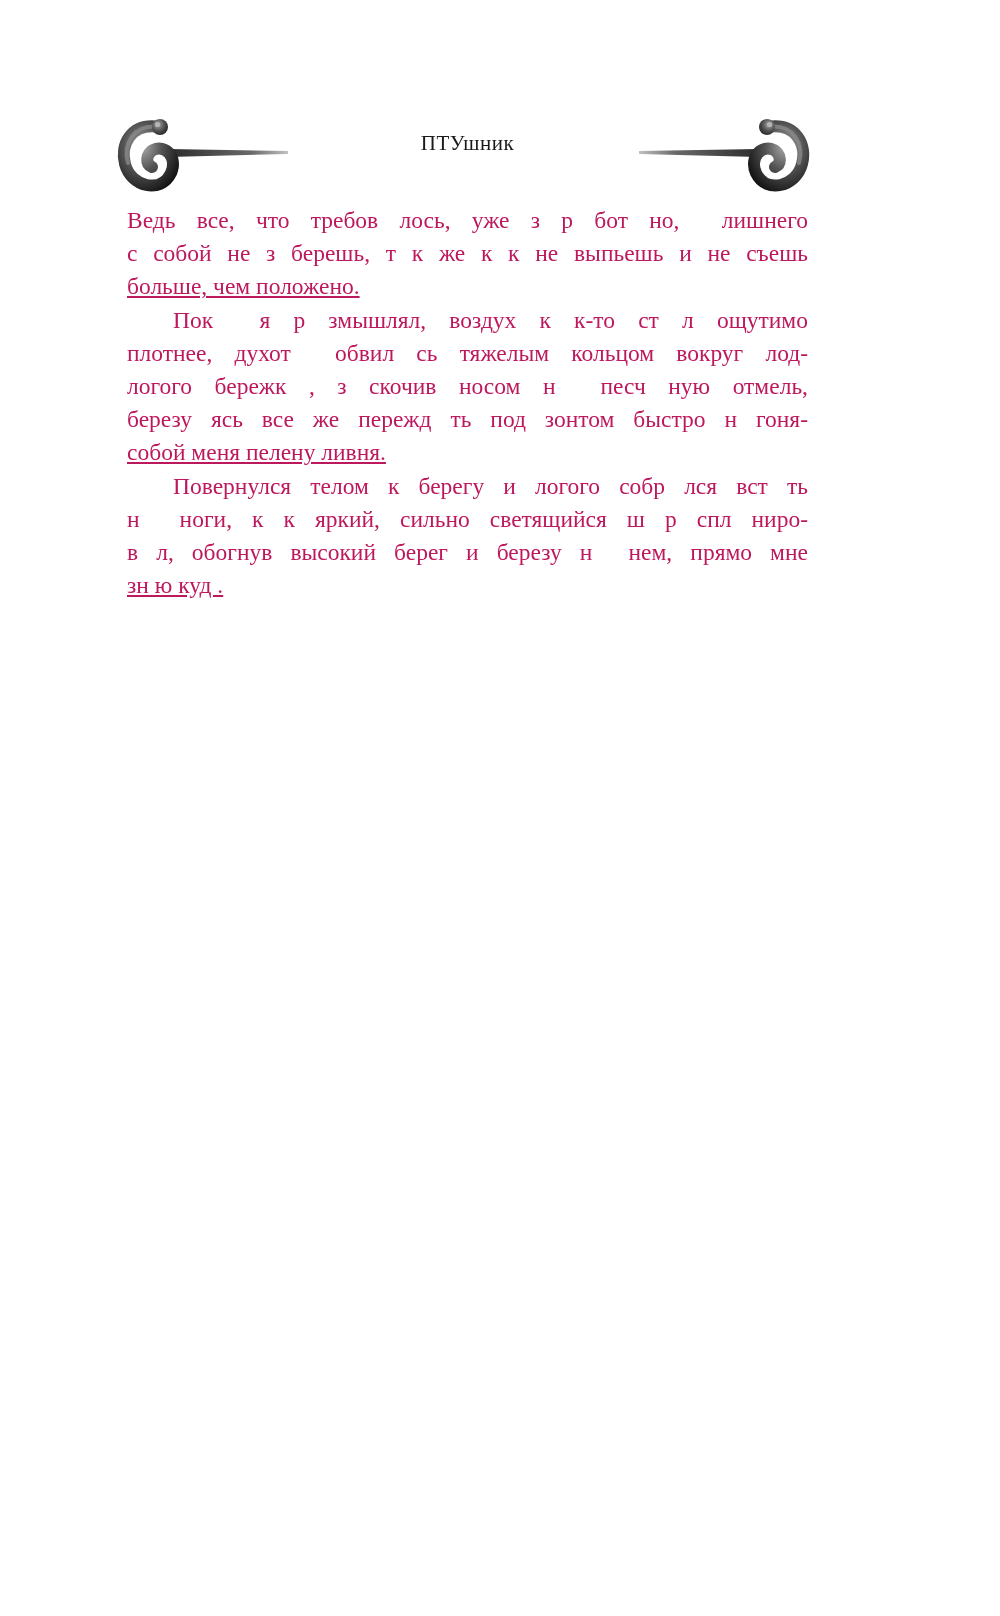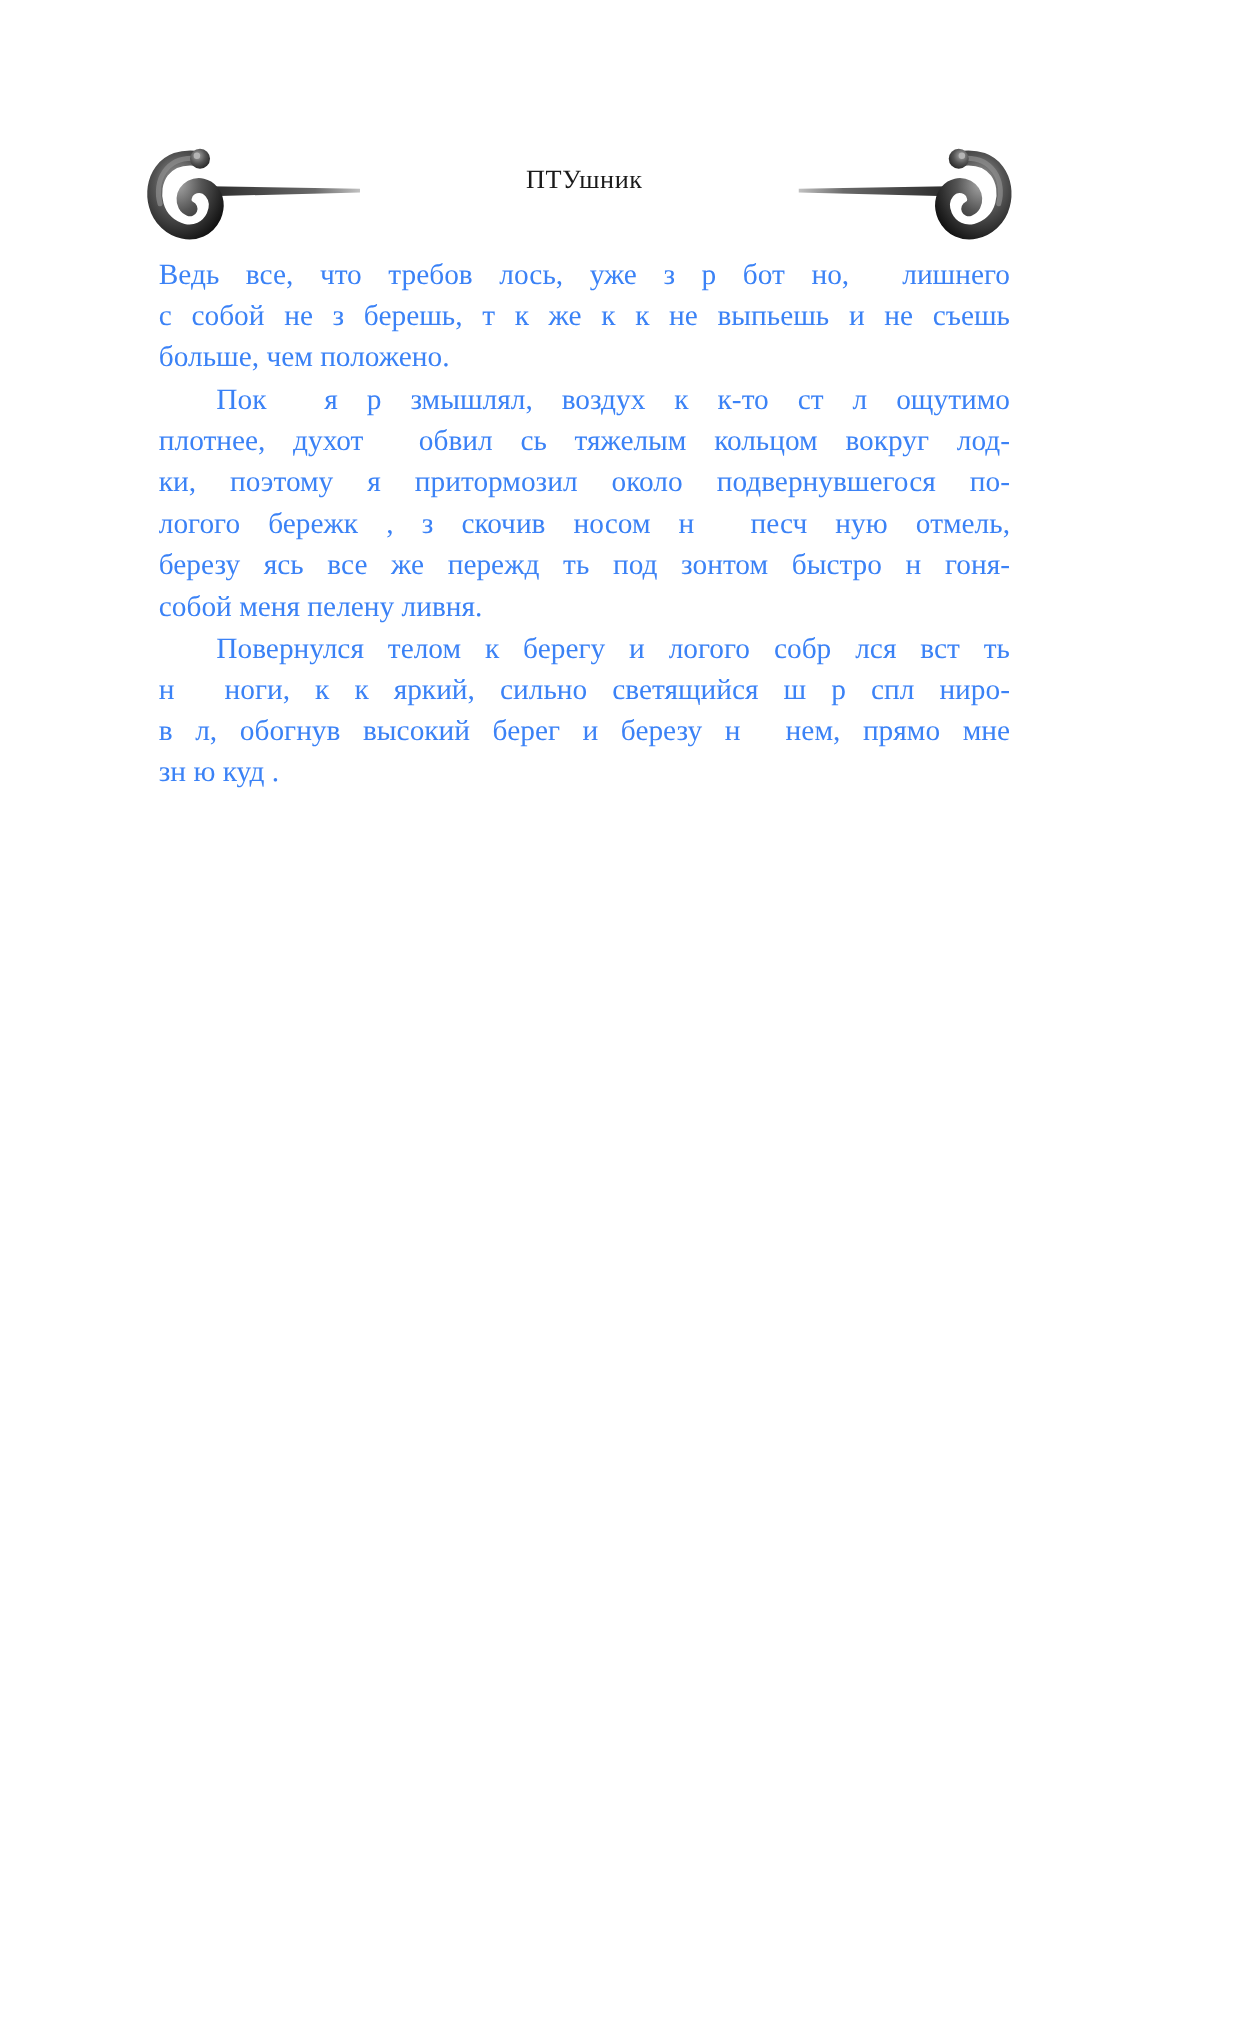--- a/index.html
+++ b/index.html
@@ -19,24 +19,24 @@
   .ornament.right { left:636px; transform:scaleX(-1); }
 
   .title {
     position:absolute; top:131px; left:127px; width:681px;
     text-align:center;
     font-size:21px; color:#1a1a1a; letter-spacing:0.5px;
   }
 
   .text-block {
     position:absolute; top:204px; left:127px; width:681px;
-    font-size:23.5px; line-height:33.2px; color:#3b82f6;
+    font-size:23.5px; line-height:33.2px; color:#be185d;
   }
   .line { text-align:justify; text-align-last:justify; }
-  .line.par-end { text-align-last:left; }
+  .line.par-end { text-align-last:left;text-decoration:underline; }
   .line.indent { padding-left:46px; }
 </style>
 </head>
 <body>
 
 <div class="page">
 
   <div class="ornament left">
     <svg width="175" height="82" viewBox="0 0 175 82" aria-hidden="true">
       <defs>
@@ -82,21 +82,20 @@
   </div>
 
   <div class="title">ПТУшник</div>
 
   <div class="text-block">
     <div class="line">Ведь все, что требов лось, уже з р бот но,&nbsp; лишнего</div>
     <div class="line">с собой не з берешь, т к же к к не выпьешь и не съешь</div>
     <div class="line par-end">больше, чем положено.</div>
     <div class="line indent">Пок&nbsp; я р змышлял, воздух к к-то ст л ощутимо</div>
     <div class="line">плотнее, духот&nbsp; обвил сь тяжелым кольцом вокруг лод-</div>
-    <div class="line">ки, поэтому я притормозил около подвернувшегося по-</div>
     <div class="line">логого бережк , з скочив носом н&nbsp; песч ную отмель,</div>
     <div class="line">березу ясь все же пережд ть под зонтом быстро н гоня-</div>
     <div class="line par-end">собой меня пелену ливня.</div>
     <div class="line indent">Повернулся телом к берегу и логого собр лся вст ть</div>
     <div class="line">н&nbsp; ноги, к к яркий, сильно светящийся ш р спл ниро-</div>
     <div class="line">в л, обогнув высокий берег и березу н&nbsp; нем, прямо мне</div>
     <div class="line par-end">зн ю куд .</div>
   </div>
 
 </div>

